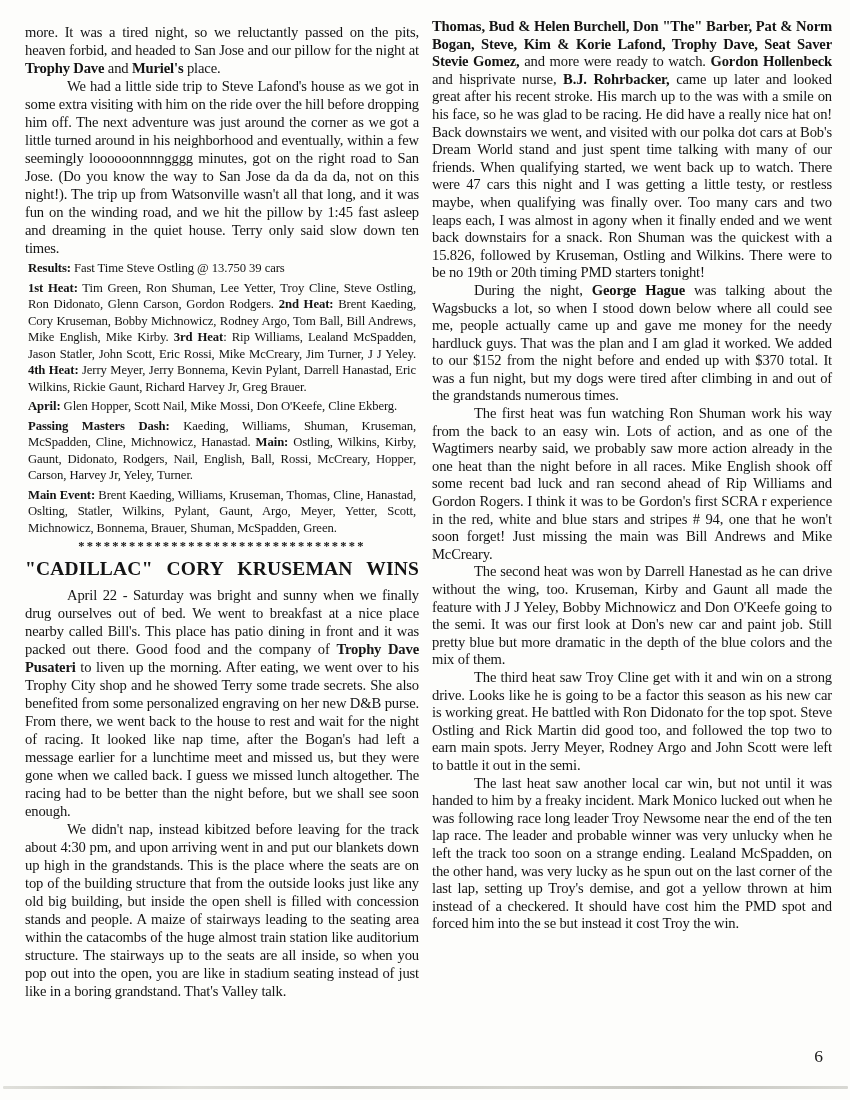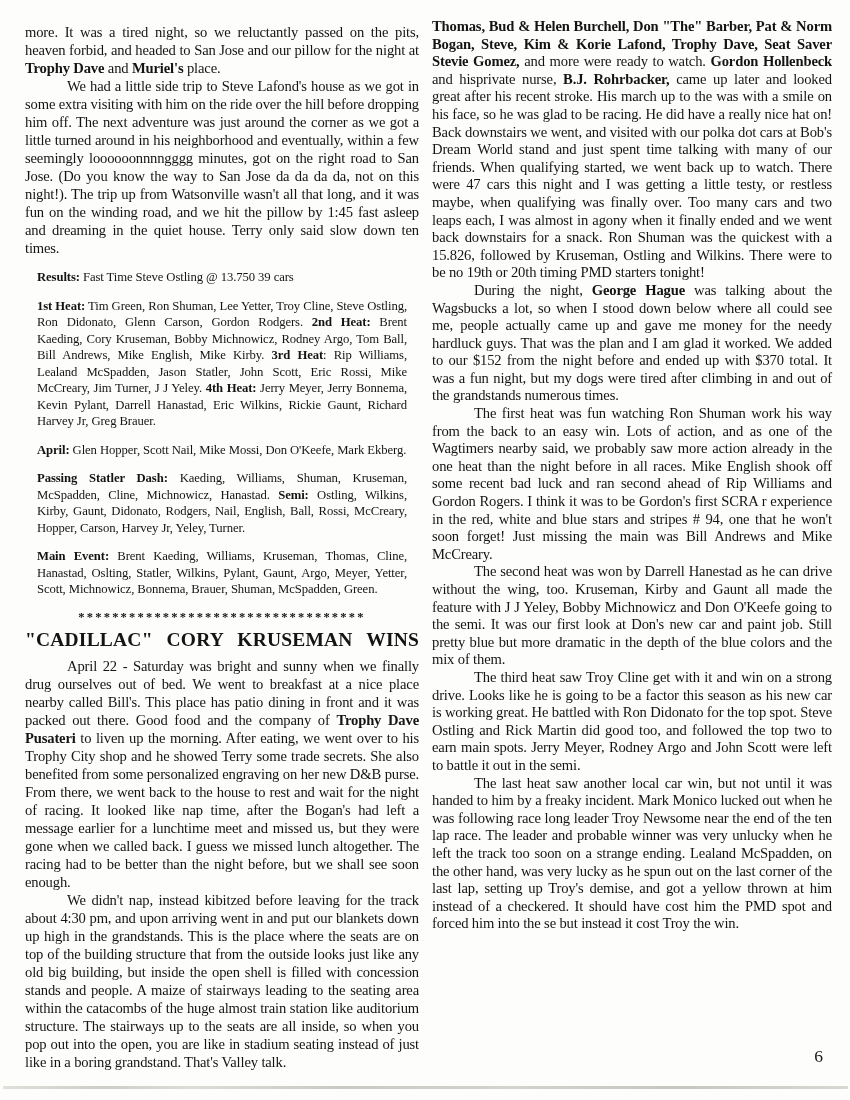--- a/index.html
+++ b/index.html
@@ -30,21 +30,21 @@
     font-size: 14.6px;
     line-height: 18.0px;
     letter-spacing: -0.15px;
   }
   .col-right p.body { line-height: 17.6px; }
   p.indent { text-indent: 42px; font-family: Liberation Serif, serif; }
   p.body b, p.results b { font-weight: 700; }
 
   .results-block { margin-top: 3px; }
   p.results {
-    margin: 12px;
+    margin: 3px;
     text-align: justify;
     font-size: 12.7px;
     line-height: 16.5px;
     letter-spacing: -0.1px;
   }
 
   .separator {
     margin: 3px 0 1px;
     text-align: center;
     font-size: 12.5px;
@@ -94,22 +94,22 @@
 <div class="page">
   <div class="columns">
 
     <div class="col col-left">
       <p class="body"><span>more. It was a tired night, so we reluctantly passed on the pits, heaven forbid, and headed to San Jose and our pillow for the night at </span><b>Trophy Dave</b><span> and </span><b>Muriel's</b><span> place.</span></p>
       <p class="body indent"><span>We had a little side trip to Steve Lafond's house as we got in some extra visiting with him on the ride over the hill before dropping him off. The next adventure was just around the corner as we got a little turned around in his neighborhood and eventually, within a few seemingly loooooonnnngggg minutes, got on the right road to San Jose. (Do you know the way to San Jose da da da da, not on this night!). The trip up from Watsonville wasn't all that long, and it was fun on the winding road, and we hit the pillow by 1:45 fast asleep and dreaming in the quiet house. Terry only said slow down ten times.</span></p>
 
       <div class="results-block">
         <p class="results"><b>Results:</b><span> Fast Time Steve Ostling @ 13.750 39 cars</span></p>
         <p class="results"><b>1st Heat:</b><span> Tim Green, Ron Shuman, Lee Yetter, Troy Cline, Steve Ostling, Ron Didonato, Glenn Carson, Gordon Rodgers. </span><b>2nd Heat:</b><span> Brent Kaeding, Cory Kruseman, Bobby Michnowicz, Rodney Argo, Tom Ball, Bill Andrews, Mike English, Mike Kirby. </span><b>3rd Heat</b><span>: Rip Williams, Lealand McSpadden, Jason Statler, John Scott, Eric Rossi, Mike McCreary, Jim Turner, J J Yeley. </span><b>4th Heat:</b><span> Jerry Meyer, Jerry Bonnema, Kevin Pylant, Darrell Hanastad, Eric Wilkins, Rickie Gaunt, Richard Harvey Jr, Greg Brauer.</span></p>
-        <p class="results"><b>April:</b><span> Glen Hopper, Scott Nail, Mike Mossi, Don O'Keefe, Mark Ekberg.</span></p>
-        <p class="results"><b>Passing Statler Dash:</b><span> Kaeding, Williams, Shuman, Kruseman, McSpadden, Cline, Michnowicz, Hanastad. </span><b>Semi:</b><span> Ostling, Wilkins, Kirby, Gaunt, Didonato, Rodgers, Nail, English, Ball, Rossi, McCreary, Hopper, Carson, Harvey Jr, Yeley, Turner.</span></p>
+        <p class="results"><b>April:</b><span> Glen Hopper, Scott Nail, Mike Mossi, Don O'Keefe, Cline Ekberg.</span></p>
+        <p class="results"><b>Passing Masters Dash:</b><span> Kaeding, Williams, Shuman, Kruseman, McSpadden, Cline, Michnowicz, Hanastad. </span><b>Main:</b><span> Ostling, Wilkins, Kirby, Gaunt, Didonato, Rodgers, Nail, English, Ball, Rossi, McCreary, Hopper, Carson, Harvey Jr, Yeley, Turner.</span></p>
         <p class="results"><b>Main Event:</b><span> Brent Kaeding, Williams, Kruseman, Thomas, Cline, Hanastad, Oslting, Statler, Wilkins, Pylant, Gaunt, Argo, Meyer, Yetter, Scott, Michnowicz, Bonnema, Brauer, Shuman, McSpadden, Green.</span></p>
       </div>
 
       <div class="separator">**********************************</div>
 
       <div class="headline">
         <div class="headline-line justified">"CADILLAC" CORY KRUSEMAN WINS</div>
       </div>
 
       <p class="body indent"><span>April 22 - Saturday was bright and sunny when we finally drug ourselves out of bed. We went to breakfast at a nice place nearby called Bill's. This place has patio dining in front and it was packed out there. Good food and the company of </span><b>Trophy Dave Pusateri</b><span> to liven up the morning. After eating, we went over to his Trophy City shop and he showed Terry some trade secrets. She also benefited from some personalized engraving on her new D&amp;B purse. From there, we went back to the house to rest and wait for the night of racing. It looked like nap time, after the Bogan's had left a message earlier for a lunchtime meet and missed us, but they were gone when we called back. I guess we missed lunch altogether. The racing had to be better than the night before, but we shall see soon enough.</span></p>

